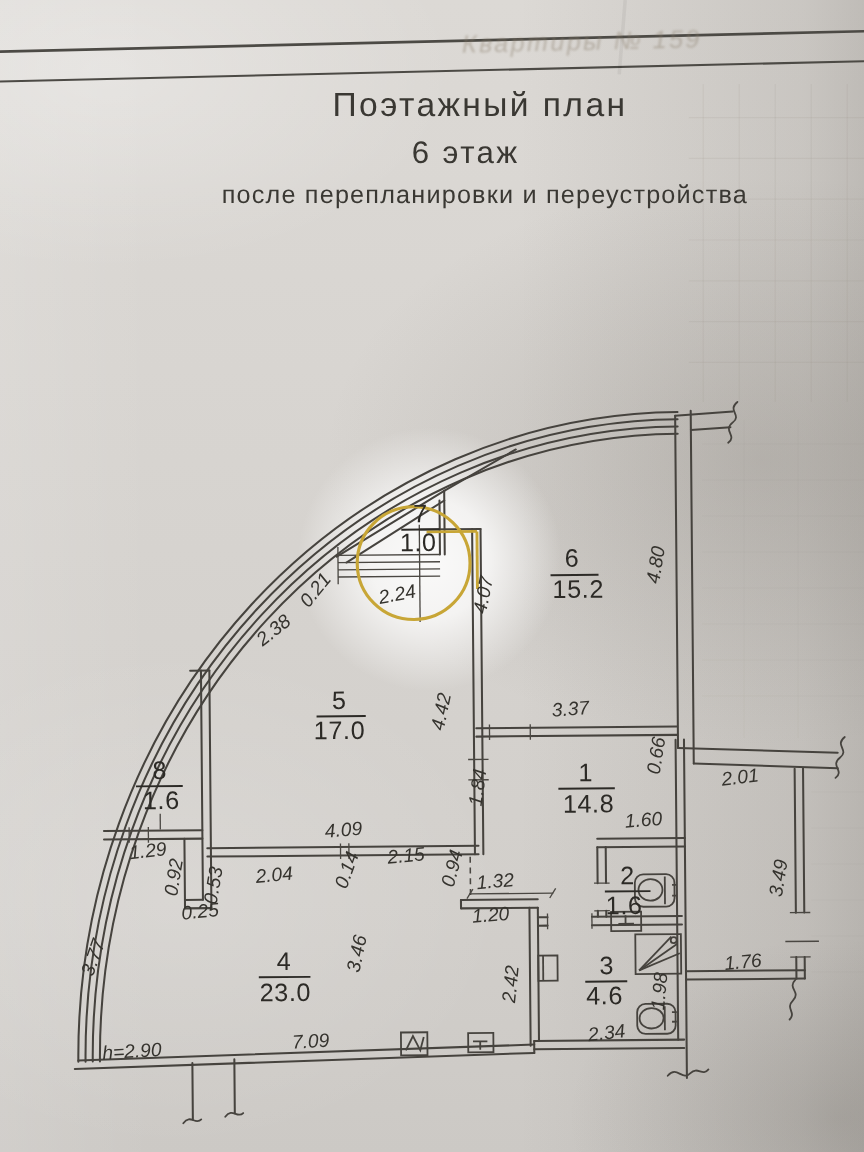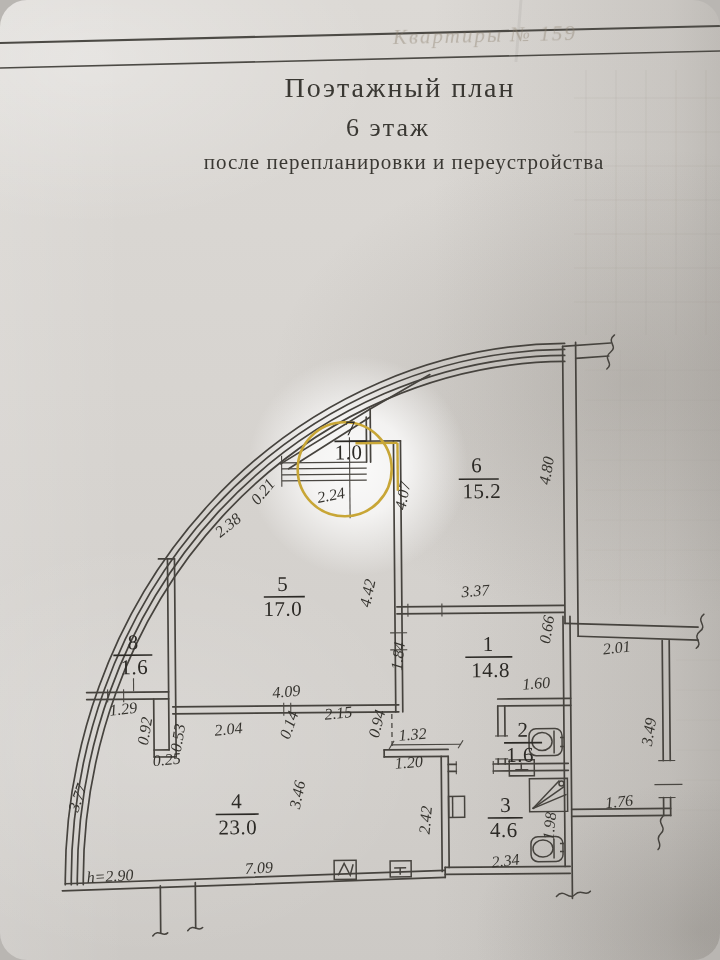--- a/index.html
+++ b/index.html
@@ -1,26 +1,25 @@
 <!DOCTYPE html>
 <html><head>
 <meta charset="utf-8">
 <style>
   html,body{margin:0;padding:0;background:#b9b6b2;}
   .photo{
     position:relative;width:720px;height:960px;overflow:hidden;
-    font-family:Liberation Serif, serif;
+    font-family:Liberation Sans, sans-serif;
     background:
       radial-gradient(420px 240px at 12% 6%, rgba(255,255,255,.30), rgba(255,255,255,0) 70%),
       radial-gradient(520px 340px at 88% 40%, rgba(98,92,84,.20), rgba(98,92,84,0) 70%),
       radial-gradient(400px 300px at 20% 78%, rgba(255,255,255,.16), rgba(255,255,255,0) 70%),
       radial-gradient(300px 200px at 97% 97%, rgba(80,75,68,.18), rgba(80,75,68,0) 75%),
       linear-gradient(90deg, rgba(255,255,255,.10) 0%, rgba(255,255,255,0) 18%, rgba(0,0,0,0) 60%, rgba(90,85,78,.14) 93%, rgba(90,85,78,.22) 100%),
       linear-gradient(180deg, #dcd9d5 0%, #d7d4d0 40%, #d2cfcb 78%, #ccc9c5 100%);
-    border-radius: 27px;
   }
   svg{position:absolute;left:0;top:0;}
   .wl{stroke:#46433e;stroke-width:1.7;fill:none;stroke-linecap:round;}
   .tn{stroke:#4a4742;stroke-width:1.1;fill:none;}
   .dsh{stroke:#4a4742;stroke-width:1.3;fill:none;stroke-dasharray:5 4;}
   .brk{stroke:#46433e;stroke-width:1.5;fill:none;stroke-linecap:round;}
   .fx{stroke:#46433e;stroke-width:1.5;fill:none;}
   .ann{stroke:#c8a636;fill:none;}
   .dim{font-size:16px;font-style:italic;fill:#35332e;text-anchor:middle;}
   .rnum,.rarea{font-size:21px;fill:#2c2a26;text-anchor:middle;letter-spacing:.5px;}

